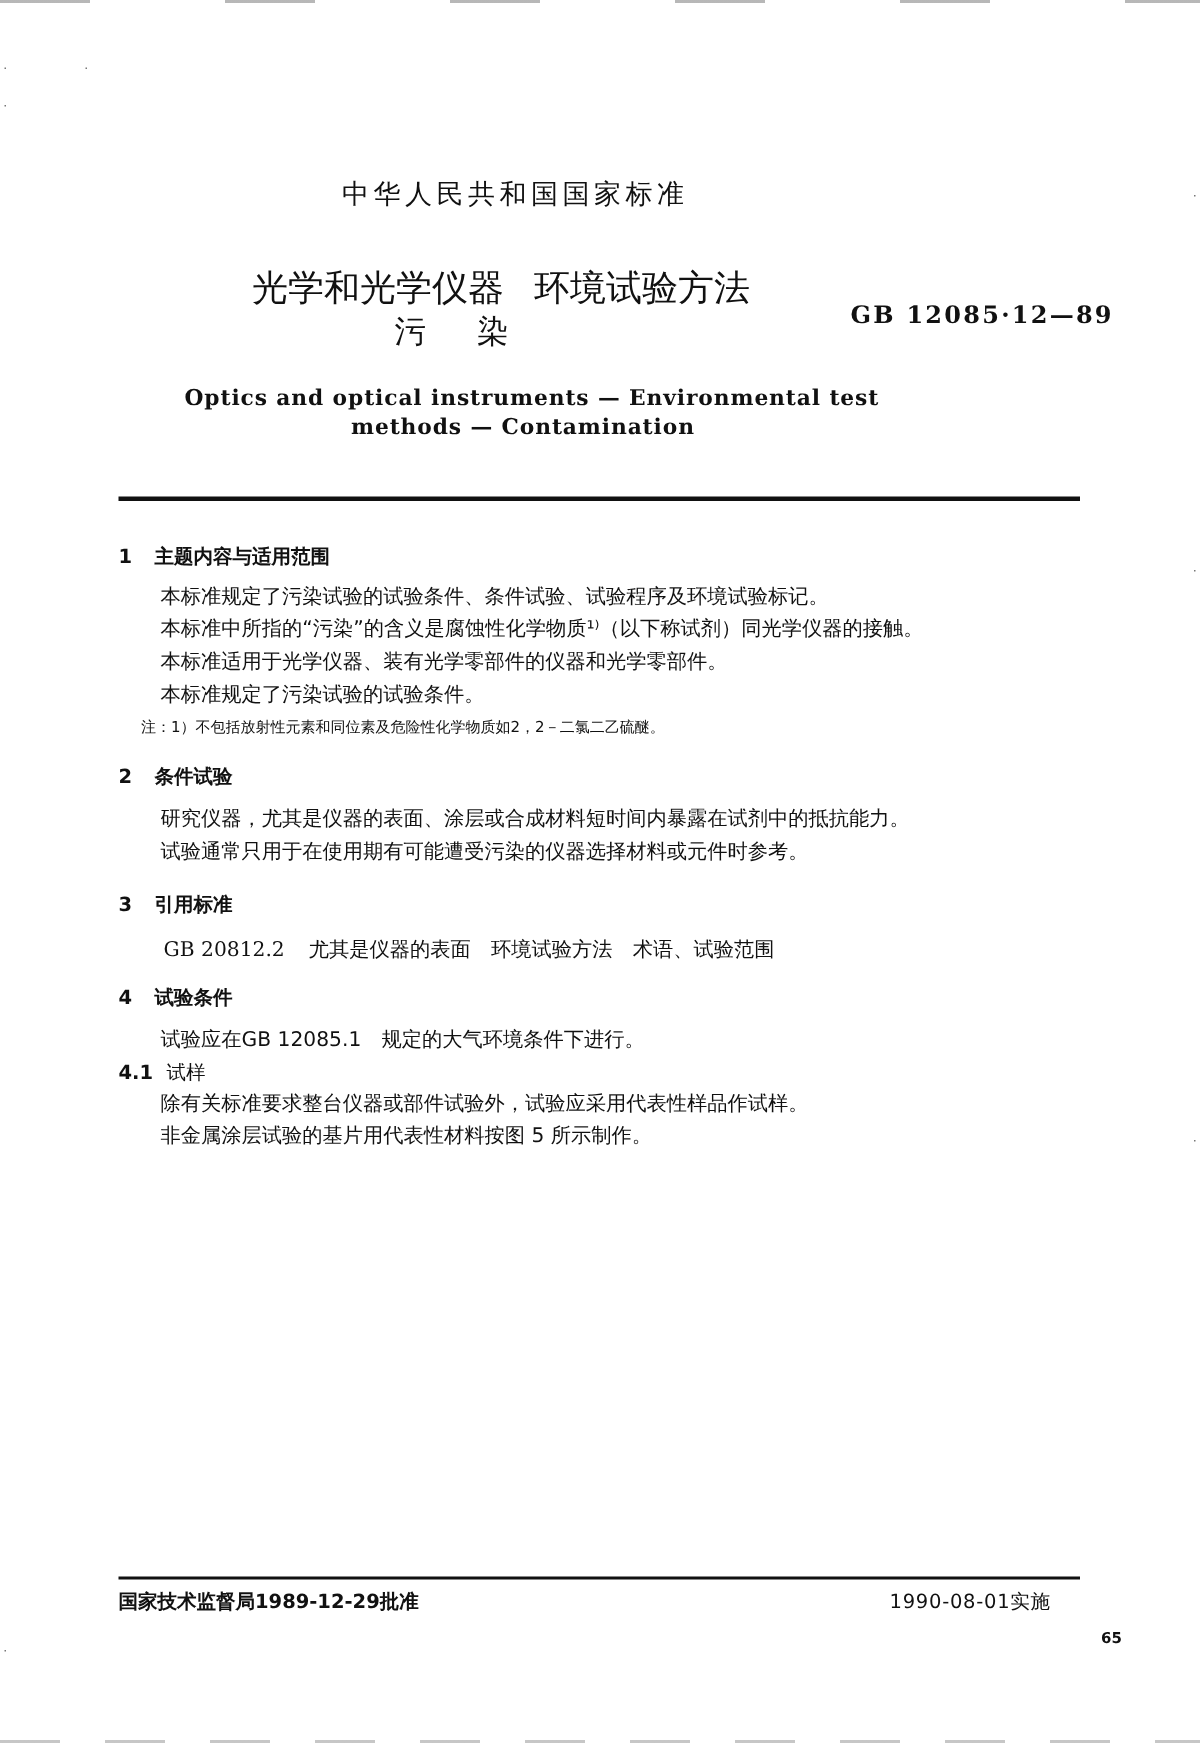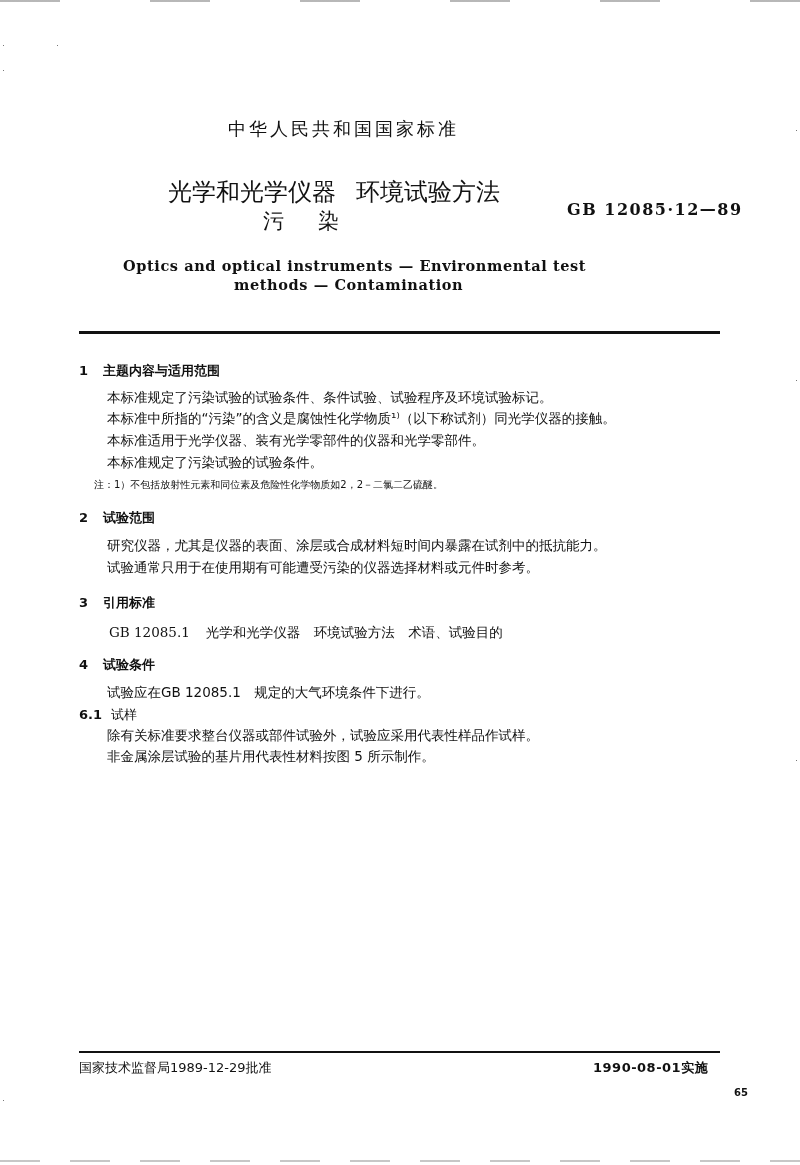--- a/index.html
+++ b/index.html
@@ -31,23 +31,23 @@
 
   .rule-top { position: absolute; left: 79px; top: 331px; width: 641px; height: 3px; background: #111; }
   .rule-bottom { position: absolute; left: 79px; top: 1051px; width: 641px; height: 2px; background: #111; }
 
   .h { font-family: "DejaVu Sans", sans-serif; font-size: 13px; font-weight: bold; }
   .h .num { display: inline-block; width: 24px; }
   .p { font-family: "DejaVu Sans", sans-serif; font-size: 13.5px; }
   .note { font-family: "DejaVu Sans", sans-serif; font-size: 10px; }
 
   .footer-left { left: 79px; top: 1059px; font-family: "DejaVu Sans", sans-serif;
-    font-size: 13px; font-weight: normal; }
+    font-size: 13px; font-weight: bold; }
   .footer-right { left: 593px; top: 1059px; font-family: "DejaVu Sans", sans-serif;
-    font-size: 13px; font-weight: bold; letter-spacing: .5px; }
+    font-size: 13px; font-weight: normal; letter-spacing: .5px; }
   .page-num { left: 692px; top: 1087px; font-family: "DejaVu Sans", sans-serif;
     font-size: 10px; font-weight: bold; margin-left: 42px; }
 </style>
 </head>
 <body>
 
 <div>
 
   <div class="top-border"></div>
 
@@ -76,39 +76,39 @@
   <div class="abs h" style="left:79px;top:362px">
     <span class="num">1</span><span>主题内容与适用范围</span>
   </div>
   <div class="abs p" style="left:107px;top:389px">本标准规定了污染试验的试验条件、条件试验、试验程序及环境试验标记。</div>
   <div class="abs p" style="left:107px;top:410px">本标准中所指的“污染”的含义是腐蚀性化学物质¹⁾（以下称试剂）同光学仪器的接触。</div>
   <div class="abs p" style="left:107px;top:432px">本标准适用于光学仪器、装有光学零部件的仪器和光学零部件。</div>
   <div class="abs p" style="left:107px;top:454px">本标准规定了污染试验的试验条件。</div>
   <div class="abs note" style="left:94px;top:478px">注：1）不包括放射性元素和同位素及危险性化学物质如2，2－二氯二乙硫醚。</div>
 
   <div class="abs h" style="left:79px;top:509px">
-    <span class="num">2</span><span>试验范围</span>
+    <span class="num">2</span><span>条件试验</span>
   </div>
   <div class="abs p" style="left:107px;top:537px">研究仪器，尤其是仪器的表面、涂层或合成材料短时间内暴露在试剂中的抵抗能力。</div>
   <div class="abs p" style="left:107px;top:559px">试验通常只用于在使用期有可能遭受污染的仪器选择材料或元件时参考。</div>
 
   <div class="abs h" style="left:79px;top:594px">
     <span class="num">3</span><span>引用标准</span>
   </div>
   <div class="abs p" style="left:109px;top:624px">
-    <span style="font-family:'DejaVu Serif',serif;">GB  12085.1</span><span style="display:inline-block;width:16px"></span><span>光学和光学仪器　环境试验方法　术语、试验目的</span>
+    <span style="font-family:'DejaVu Serif',serif;">GB  20812.2</span><span style="display:inline-block;width:16px"></span><span>尤其是仪器的表面　环境试验方法　术语、试验范围</span>
   </div>
 
   <div class="abs h" style="left:79px;top:656px">
     <span class="num">4</span><span>试验条件</span>
   </div>
   <div class="abs p" style="left:107px;top:684px">试验应在GB  12085.1　规定的大气环境条件下进行。</div>
 
   <div class="abs h" style="left:79px;top:706px">
-    <span class="num" style="width:32px">6.1</span><span style="font-weight:normal">试样</span>
+    <span class="num" style="width:32px">4.1</span><span style="font-weight:normal">试样</span>
   </div>
   <div class="abs p" style="left:107px;top:727px">除有关标准要求整台仪器或部件试验外，试验应采用代表性样品作试样。</div>
   <div class="abs p" style="left:107px;top:748px">非金属涂层试验的基片用代表性材料按图 5 所示制作。</div>
 
   <div class="rule-bottom"></div>
   <div class="abs footer-left">国家技术监督局1989-12-29批准</div>
   <div class="abs footer-right">1990-08-01实施</div>
   <div class="abs page-num">65</div>
 
   <div class="bottom-border"></div>

